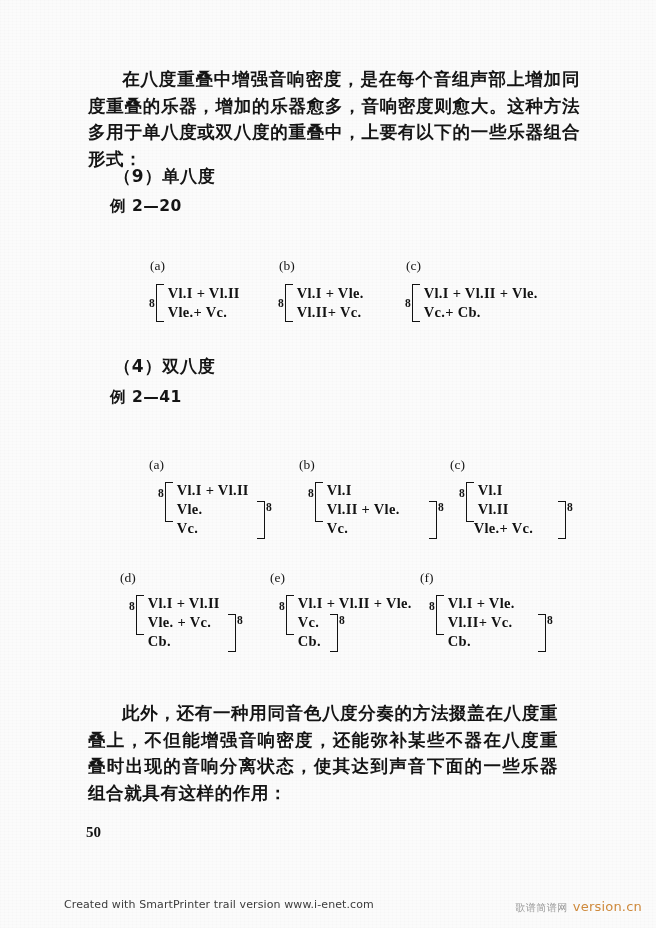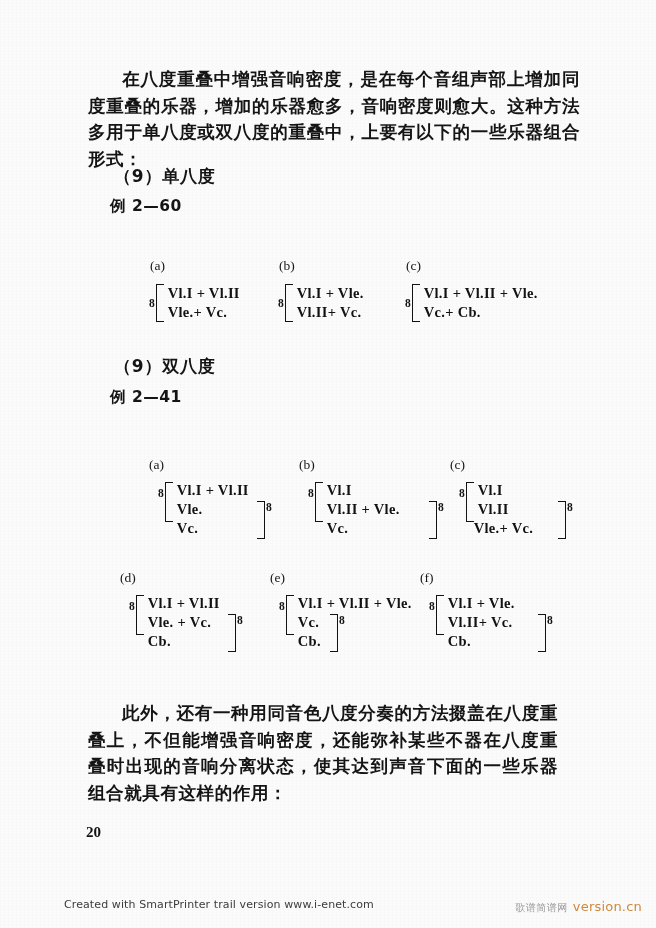--- a/index.html
+++ b/index.html
@@ -171,21 +171,21 @@
   }
 </style>
 </head>
 <body>
 
 <div class="page">
 
   <div class="para" id="para-intro"><span class="indent"></span><span>在八度重叠中增强音响密度，是在每个音组声部上增加同度重叠的乐器，增加的乐器愈多，音响密度则愈大。这种方法多用于单八度或双八度的重叠中，上要有以下的一些乐器组合形式：</span></div>
 
   <div class="subhead" id="subhead-1">（9）单八度</div>
-  <div class="example-label" id="exlabel-1">例 2—60</div>
+  <div class="example-label" id="exlabel-1">例 2—20</div>
 
   <div class="group" style="left:148px; top:258px;">
     <div class="group-letter" style="left:2px; top:0px;">(a)</div>
     <div class="bracket-row" style="left:0px; top:26px;">
       <div class="oct-left">8</div>
       <div class="brk brk-left"></div>
       <div class="lines">
         <div class="iline">Vl.I + Vl.II</div>
         <div class="iline">Vle.+ Vc.</div>
       </div>
@@ -209,21 +209,21 @@
     <div class="bracket-row" style="left:0px; top:26px;">
       <div class="oct-left">8</div>
       <div class="brk brk-left"></div>
       <div class="lines">
         <div class="iline">Vl.I + Vl.II + Vle.</div>
         <div class="iline">Vc.+ Cb.</div>
       </div>
     </div>
   </div>
 
-  <div class="subhead" id="subhead-2">（9）双八度</div>
+  <div class="subhead" id="subhead-2">（4）双八度</div>
   <div class="example-label" id="exlabel-2">例 2—41</div>
 
   <div class="group" style="left:147px; top:457px;">
     <div class="group-letter" style="left:2px; top:0px;">(a)</div>
     <div class="bracket-row" style="left:10px; top:25px;">
       <div class="oct-left" style="align-items:flex-start; padding-top:5px;">8</div>
       <div class="brk brk-left" style="height:38px;"></div>
       <div class="lines" style="margin-top:-1px;">
         <div class="iline">Vl.I + Vl.II</div>
         <div class="iline">Vle.</div>
@@ -316,21 +316,21 @@
       </div>
       <div class="rbracket-abs" style="left:110px; top:19px;">
         <div class="brk brk-right" style="height:36px;"></div>
         <div class="oct-right" style="align-items:flex-start;">8</div>
       </div>
     </div>
   </div>
 
   <div class="para" id="para-closing"><span class="indent"></span><span>此外，还有一种用同音色八度分奏的方法掇盖在八度重叠上，不但能增强音响密度，还能弥补某些不器在八度重叠时出现的音响分离状态，使其达到声音下面的一些乐器组合就具有这样的作用：</span></div>
 
-  <div id="page-number">20</div>
+  <div id="page-number">50</div>
 
   <div id="footer-note">Created with SmartPrinter trail version www.i-enet.com</div>
 
   <div id="watermark">
     <span class="wm-cn">歌谱简谱网</span>
     <span class="wm-en">version.cn</span>
   </div>
 
 </div>
 

